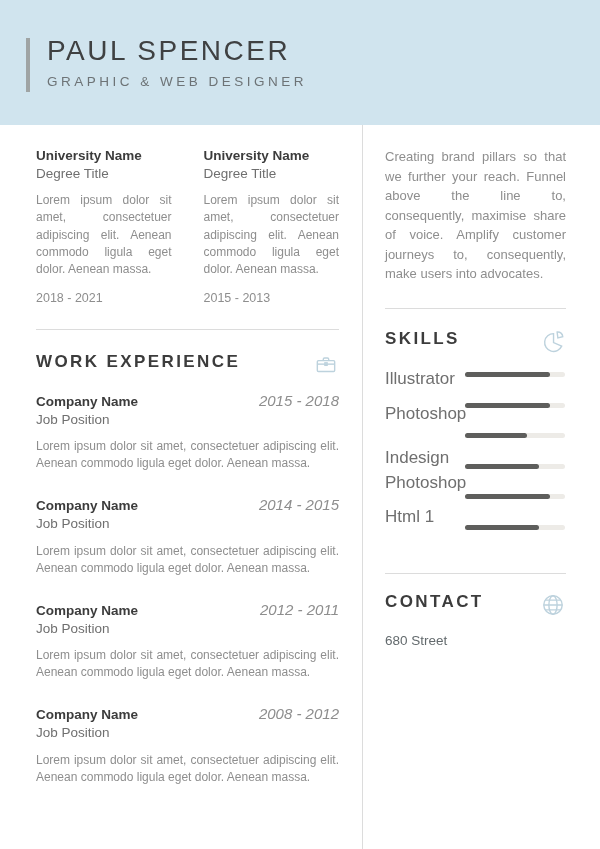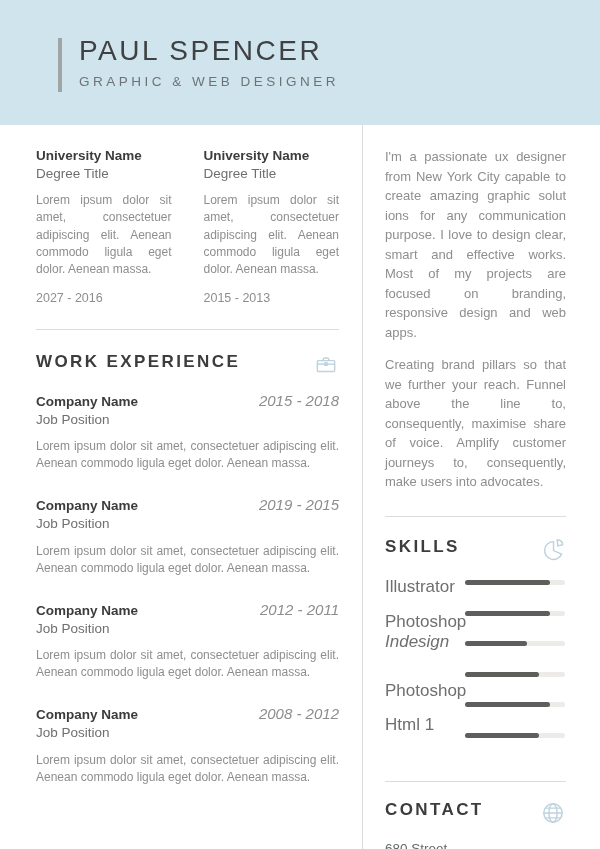--- a/index.html
+++ b/index.html
@@ -5,21 +5,21 @@
   :root{
     --header-bg:#d0e4ee; --accent-bar:#9fa4a4; --heading-text:#3c3c3c;
     --body-text:#8e8e8e; --muted-text:#6f6f6f; --icon-blue:#bdd2dd;
     --bar-fill:#5e5e5c; --bar-track:#edebe7; --social-circle:#b4b4b1; --divider:#dcdcdc;
   }
   *{margin:0;padding:0;box-sizing:border-box;}
   body{font-family:"Liberation Sans","DejaVu Sans",sans-serif;background:#fff;}
   .page{width:600px;height:849px;background:#fff;overflow:hidden;}
 
   
-  .header{height:125px;background:var(--header-bg);display:flex;align-items:center;padding-left:58px;}
+  .header{height:125px;background:var(--header-bg);display:flex;align-items:center;padding-left:26px;}
   .accent{width:4px;height:54px;background:var(--accent-bar);margin-right:17px;margin-top:4px;}
   .name{font-size:28px;font-weight:500;letter-spacing:2.5px;color:#3f4142;line-height:1.1;}
   .subtitle{font-size:13.5px;letter-spacing:3.5px;color:#6d7376;margin-top:7px;}
 
   
   .content{display:flex;min-height:724px;}
   .col-left{width:363px;border-right:1px solid var(--divider);padding:22px 23px 0 36px;}
   .col-right{width:237px;padding:22px 34px 0 22px;}
 
   h2.sec{font-size:17px;font-weight:bold;letter-spacing:2.4px;color:var(--heading-text);}
@@ -69,21 +69,21 @@
   <div class="content">
 
     <div class="col-left">
 
       <section>
         <div class="two-col">
           <div>
             <div class="bold-name">University Name</div>
             <div class="sub-line">Degree Title</div>
             <p class="desc">Lorem ipsum dolor sit amet, consectetuer adipiscing elit. Aenean commodo ligula eget dolor. Aenean massa.</p>
-            <div class="dates">2027 - 2016</div>
+            <div class="dates">2018 - 2021</div>
           </div>
           <div>
             <div class="bold-name">University Name</div>
             <div class="sub-line">Degree Title</div>
             <p class="desc">Lorem ipsum dolor sit amet, consectetuer adipiscing elit. Aenean commodo ligula eget dolor. Aenean massa.</p>
             <div class="dates">2015 - 2013</div>
           </div>
         </div>
       </section>
 
@@ -105,21 +105,21 @@
             <div class="bold-name">Company Name</div>
             <div class="entry-date">2015 - 2018</div>
           </div>
           <div class="sub-line">Job Position</div>
           <p class="desc">Lorem ipsum dolor sit amet, consectetuer adipiscing elit. Aenean commodo ligula eget dolor. Aenean massa.</p>
         </div>
 
         <div class="work-entry">
           <div class="entry-head">
             <div class="bold-name">Company Name</div>
-            <div class="entry-date">2019 - 2015</div>
+            <div class="entry-date">2014 - 2015</div>
           </div>
           <div class="sub-line">Job Position</div>
           <p class="desc">Lorem ipsum dolor sit amet, consectetuer adipiscing elit. Aenean commodo ligula eget dolor. Aenean massa.</p>
         </div>
 
         <div class="work-entry">
           <div class="entry-head">
             <div class="bold-name">Company Name</div>
             <div class="entry-date">2012 - 2011</div>
           </div>
@@ -134,37 +134,36 @@
           </div>
           <div class="sub-line">Job Position</div>
           <p class="desc">Lorem ipsum dolor sit amet, consectetuer adipiscing elit. Aenean commodo ligula eget dolor. Aenean massa.</p>
         </div>
       </section>
 
     </div>
 
     <div class="col-right">
 
-      <p class="about">I'm a passionate ux designer from New York City capable to create amazing graphic solut ions for any communication purpose. I love to design clear, smart and effective works. Most of my projects are focused on branding, responsive design and web apps.</p>
       <p class="about">Creating brand pillars so that we further your reach. Funnel above the line to, consequently, maximise share of voice. Amplify customer journeys to, consequently, make users into advocates.</p>
 
       <hr>
 
       <section>
         <div class="sec-head skills-head">
           <h2 class="sec">SKILLS</h2>
           <svg viewBox="0 0 24 24">
             <path d="M12.5 12.5 L12.5 4.3 A8.2 8.2 0 1 0 20 15.8 Z"></path>
             <path d="M15.8 2.8 A4.5 4.5 0 0 1 21 7.2 L16.5 8.2 Z"></path>
           </svg>
         </div>
         <div class="skills-body">
           <div class="skill-label" style="top:2px;">Illustrator</div>
           <div class="skill-label" style="top:37px;">Photoshop</div>
-          <div class="skill-label" style="top:57px;font-style:italic;">Indesign</div>
+          <div class="skill-label" style="top:81px;">Indesign</div>
           <div class="skill-label" style="top:106px;">Photoshop</div>
           <div class="skill-label" style="top:140px;">Html 1</div>
           <div class="bar-track" style="top:5px;">
               <div class="bar-fill" style="width: 85%;"></div>
             </div>
           <div class="bar-track" style="top:36px;">
               <div class="bar-fill" style="width: 85%;"></div>
             </div>
           <div class="bar-track" style="top:66px;">
               <div class="bar-fill" style="width: 62%;"></div>

